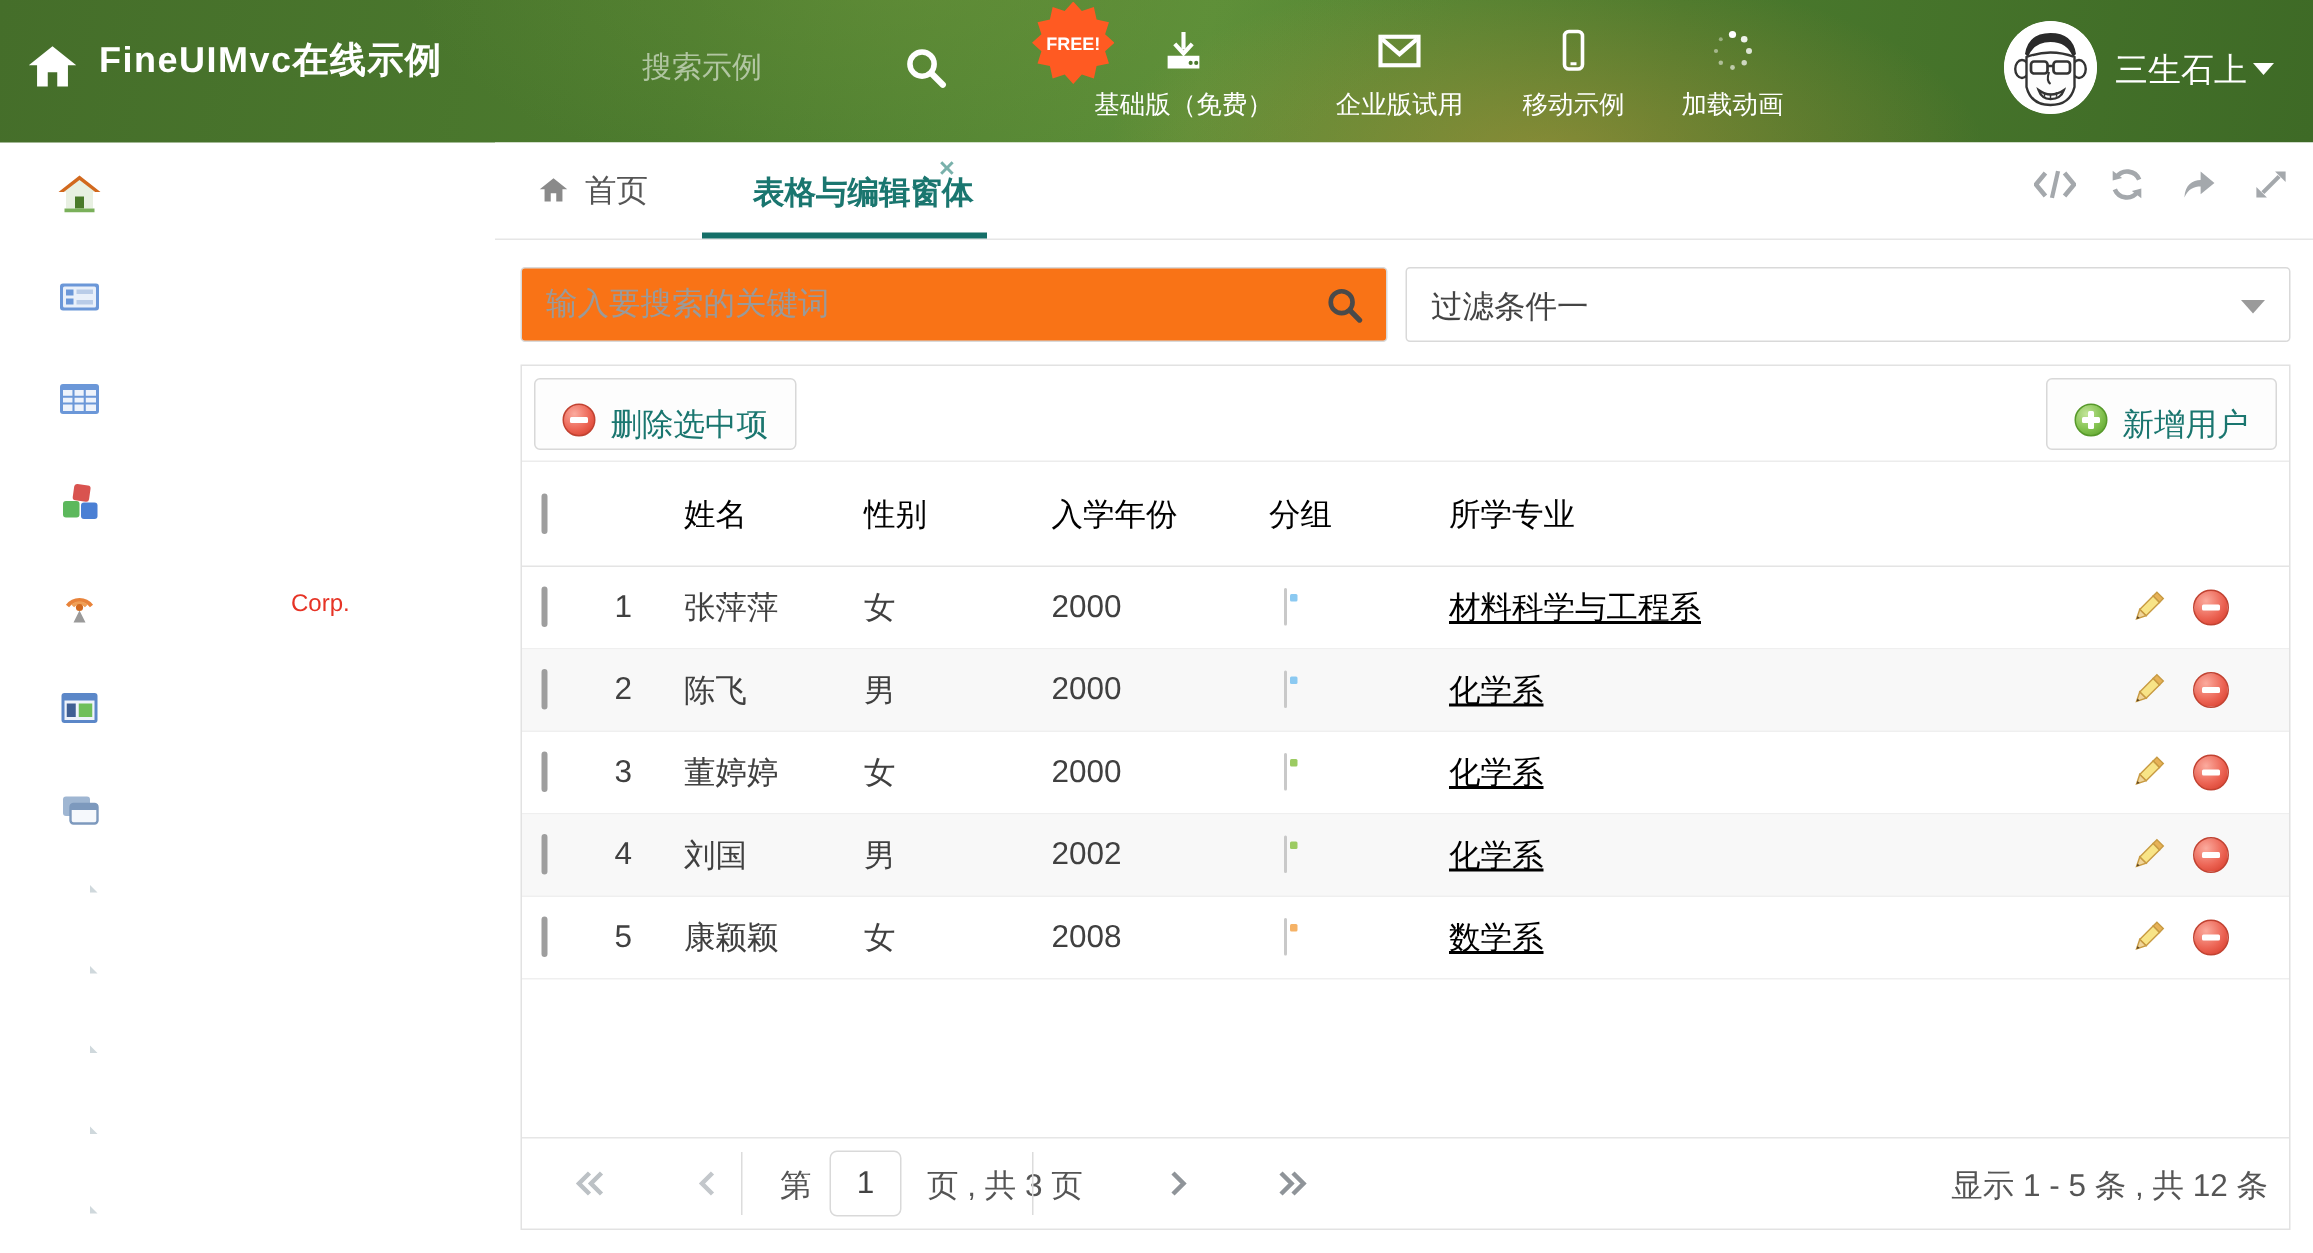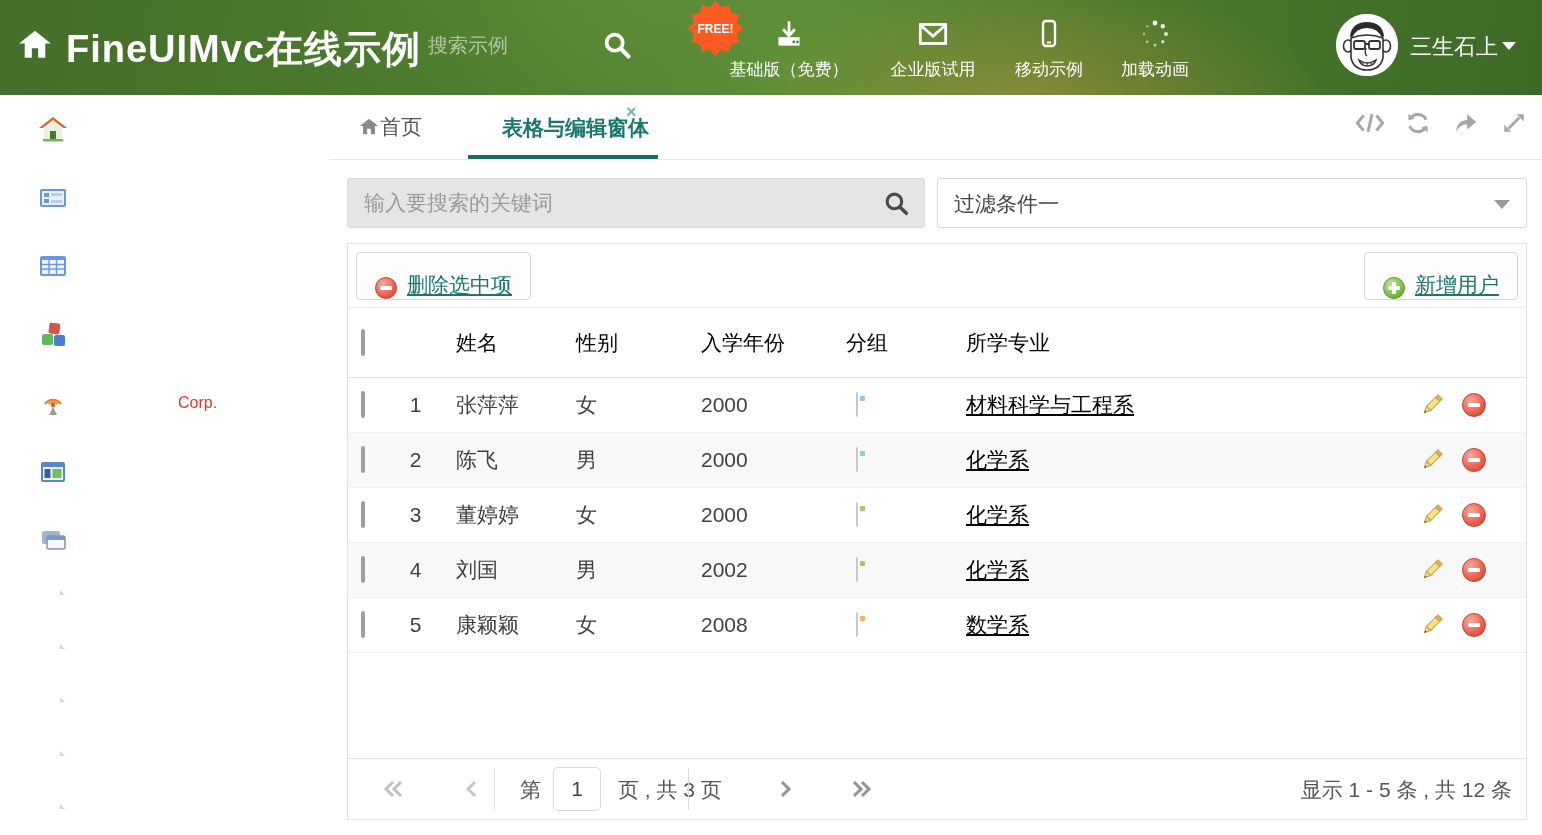--- a/index.html
+++ b/index.html
@@ -7,21 +7,21 @@
   body{position:relative;overflow:hidden;background:#fff;
        font-family:"Liberation Sans","DejaVu Sans",sans-serif;color:#444;}
 
   
   .header{position:absolute;left:0;top:0;width:1542px;height:95px;
     background:
       radial-gradient(420px 180px at 1030px 110%, rgba(205,155,62,.45), transparent 70%),
       radial-gradient(500px 220px at 620px -20%, rgba(110,150,60,.45), transparent 70%),
       linear-gradient(100deg,#456e2a 0%,#4c7b2e 30%,#5b8e38 52%,#4a792d 72%,#3e6a26 100%);}
   .logo-home{position:absolute;left:16px;top:26px;}
-  .logo-title{position:absolute;left:66px;top:24px;font-size:38px;font-weight:bold;color:#fff;letter-spacing:1px;}
+  .logo-title{position:absolute;left:66px;top:24px;font-size:24px;font-weight:bold;color:#fff;letter-spacing:1px;}
   .hdr-search{position:absolute;left:428px;top:28px;width:160px;height:34px;background:transparent;border:none;outline:none;
     font-size:20px;color:#fff;font-family:inherit;}
   .hdr-search::placeholder{color:rgba(255,255,255,.55);}
   .hdr-mag{position:absolute;left:602px;top:30px;}
   .nav-item{position:absolute;top:14px;width:150px;text-align:center;cursor:pointer;}
   .nav-item .nicon{height:38px;display:flex;align-items:flex-end;justify-content:center;}
   .nav-item .nlabel{margin-top:6px;font-size:17px;color:#fff;white-space:nowrap;}
   .free-badge{position:absolute;left:688px;top:1px;width:55px;height:55px;background:#ff5a22;
     display:flex;align-items:center;justify-content:center;color:#fff;font-weight:bold;font-size:12px;
     clip-path:polygon(100% 50%,88.6% 60.4%,93.3% 75%,78.3% 78.3%,75% 93.3%,60.4% 88.6%,50% 100%,39.6% 88.6%,25% 93.3%,21.7% 78.3%,6.7% 75%,11.4% 60.4%,0% 50%,11.4% 39.6%,6.7% 25%,21.7% 21.7%,25% 6.7%,39.6% 11.4%,50% 0%,60.4% 11.4%,75% 6.7%,78.3% 21.7%,93.3% 25%,88.6% 39.6%);}
@@ -34,56 +34,56 @@
   .sidebar{position:absolute;left:0;top:95px;width:330px;height:740px;overflow:hidden;
     background:
       radial-gradient(90px 80px at 190px 440px, rgba(140,70,40,.55), transparent 70%),
       radial-gradient(300px 240px at 110px 500px, rgba(240,160,92,.95) 0%, rgba(240,160,92,.75) 40%, rgba(240,160,92,0) 72%),
       radial-gradient(200px 320px at 180px 660px, rgba(70,130,45,.8), transparent 75%),
       linear-gradient(160deg,#4f8431 0%,#5c923c0 40%,#69a147 75%,#74a94e 100%),
       linear-gradient(#568c36,#6ca049);}
   .menu-item{position:relative;height:68.5px;display:flex;align-items:center;padding-left:38px;cursor:pointer;}
   .menu-item .micon{width:30px;height:30px;margin-right:22px;flex:none;}
   .menu-item .mlabel{font-size:21px;color:#fff;}
-  .menu-badge{font-size:16px;color:#e63325;margin-left:4px;text-align:right;}
+  .menu-badge{font-size:16px;color:#e63325;margin-left:20px;text-align:right;}
   .tri-right{position:absolute;right:18px;top:50%;margin-top:-8px;width:0;height:0;
     border-top:8px solid transparent;border-bottom:8px solid transparent;border-left:10px solid #fff;}
   .tri-down{position:absolute;right:14px;top:50%;margin-top:-4px;width:0;height:0;
     border-left:9px solid transparent;border-right:9px solid transparent;border-top:10px solid #fff;}
   .submenu{position:relative;}
   .sub-item{position:relative;height:53.5px;display:flex;align-items:center;padding-left:46px;cursor:pointer;}
   .sub-item.selected{background:rgba(255,255,255,.27);}
   .sub-item .sicon{width:22px;height:24px;margin-right:16px;flex:none;}
   .sub-item .slabel{font-size:20px;color:#fff;white-space:nowrap;}
 
   
   .main{position:absolute;left:330px;top:95px;width:1212px;height:740px;background:#fff;}
   .tabbar{position:absolute;left:0;top:0;width:1212px;height:65px;border-bottom:1px solid #e6e6e6;}
-  .tab-home{position:absolute;left:28px;top:18px;display:flex;align-items:center;cursor:pointer;}
+  .tab-home{position:absolute;left:28px;top:18px;display:flex;align-items:center;gap:10px;cursor:pointer;}
   .tab-home .tlabel{font-size:21px;color:#555;}
   .tab-active{position:absolute;left:138px;top:0;height:65px;padding:0 34px;display:flex;align-items:center;cursor:pointer;}
   .tab-active .tlabel{font-size:21px;font-weight:bold;color:#1a766f;}
   .tab-underline{position:absolute;left:138px;bottom:0;width:190px;height:4px;background:#156f68;}
   .tab-close{position:absolute;left:296px;top:8px;font-size:18px;font-weight:bold;color:#79b1ab;cursor:pointer;line-height:1;}
   .tb-icons{position:absolute;right:14px;top:14px;display:flex;gap:20px;}
   .tb-icons .tbi{width:28px;height:28px;cursor:pointer;display:flex;align-items:center;justify-content:center;}
 
-  .search-row-input{position:absolute;left:17px;top:83px;width:578px;height:50px;border:1px solid #d9d9d9;border-radius:3px;background:#e5e5e5;}
+  .search-row-input{position:absolute;left:17px;top:83px;width:578px;height:50px;border:1px solid #d9d9d9;border-radius:3px;background:#f97316;}
   .search-row-input input{position:absolute;left:16px;top:0;width:510px;height:48px;border:none;outline:none;font-size:21px;color:#444;font-family:inherit;background:transparent;}
   .search-row-input input::placeholder{color:#9a9a9a;}
   .search-row-input .mag{position:absolute;right:14px;top:11px;}
   .filter-select{position:absolute;left:607px;top:83px;width:590px;height:50px;border:1px solid #d9d9d9;border-radius:3px;background:#fff;cursor:pointer;}
   .filter-select .fval{position:absolute;left:16px;top:11px;font-size:21px;color:#444;}
   .filter-select .fcaret{position:absolute;right:16px;top:21px;width:0;height:0;
     border-left:8px solid transparent;border-right:8px solid transparent;border-top:9px solid #9a9a9a;}
 
   .panel{position:absolute;left:17px;top:148px;width:1180px;height:577px;border:1px solid #e2e2e2;background:#fff;display:flex;flex-direction:column;}
   .panel-toolbar{position:relative;height:64px;border-bottom:1px solid #ececec;flex:none;}
   .btn{position:absolute;top:8px;height:48px;border:1px solid #d8d8d8;border-radius:4px;background:#fdfdfd;
-    display:flex;align-items:flex-end;gap:10px;padding:0 18px;cursor:pointer;font-size:21px;color:#1a766f;text-decoration:underline;}
+    display:flex;align-items:flex-start;gap:10px;padding:16px 18px;cursor:pointer;font-size:21px;color:#1a766f;}
   .btn-delete{left:8px;}
   .btn-add{right:8px;}
   .circle-ic{width:22px;height:22px;border-radius:50%;position:relative;flex:none;}
   .ic-red{background:radial-gradient(circle at 35% 30%, #fbab9e, #ec6454 55%, #d8402f 90%);border:1px solid #c14231;}
   .ic-green{background:radial-gradient(circle at 35% 30%, #c3e59a, #82c14e 55%, #5ea42e 90%);border:1px solid #57992b;}
   .circle-ic .bar{position:absolute;left:50%;top:50%;width:12px;height:3.5px;margin:-1.75px 0 0 -6px;background:#fff;border-radius:1px;}
   .circle-ic .bar-v{position:absolute;left:50%;top:50%;width:3.5px;height:12px;margin:-6px 0 0 -1.75px;background:#fff;border-radius:1px;}
 
   .thead,.trow{display:flex;align-items:center;flex:none;}
   .thead{height:70px;border-bottom:1px solid #e4e4e4;font-size:21px;color:#000000;}

